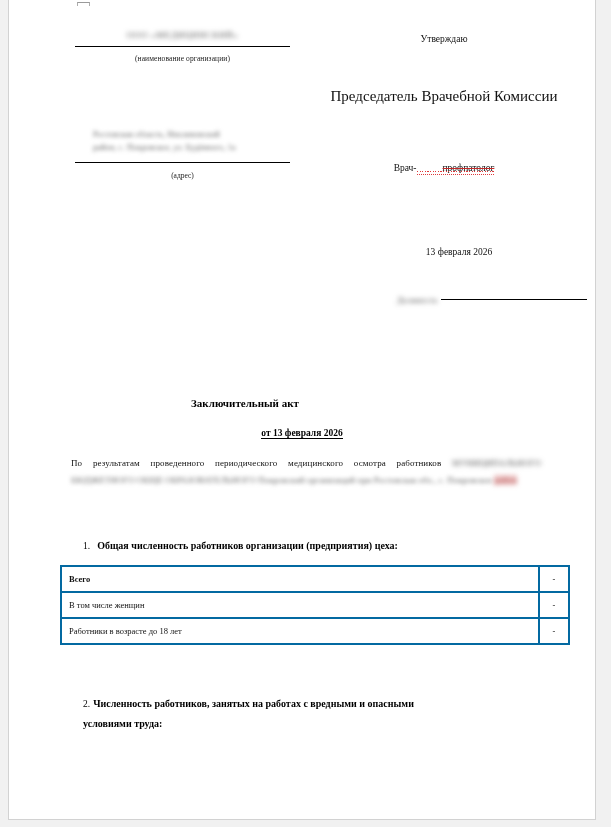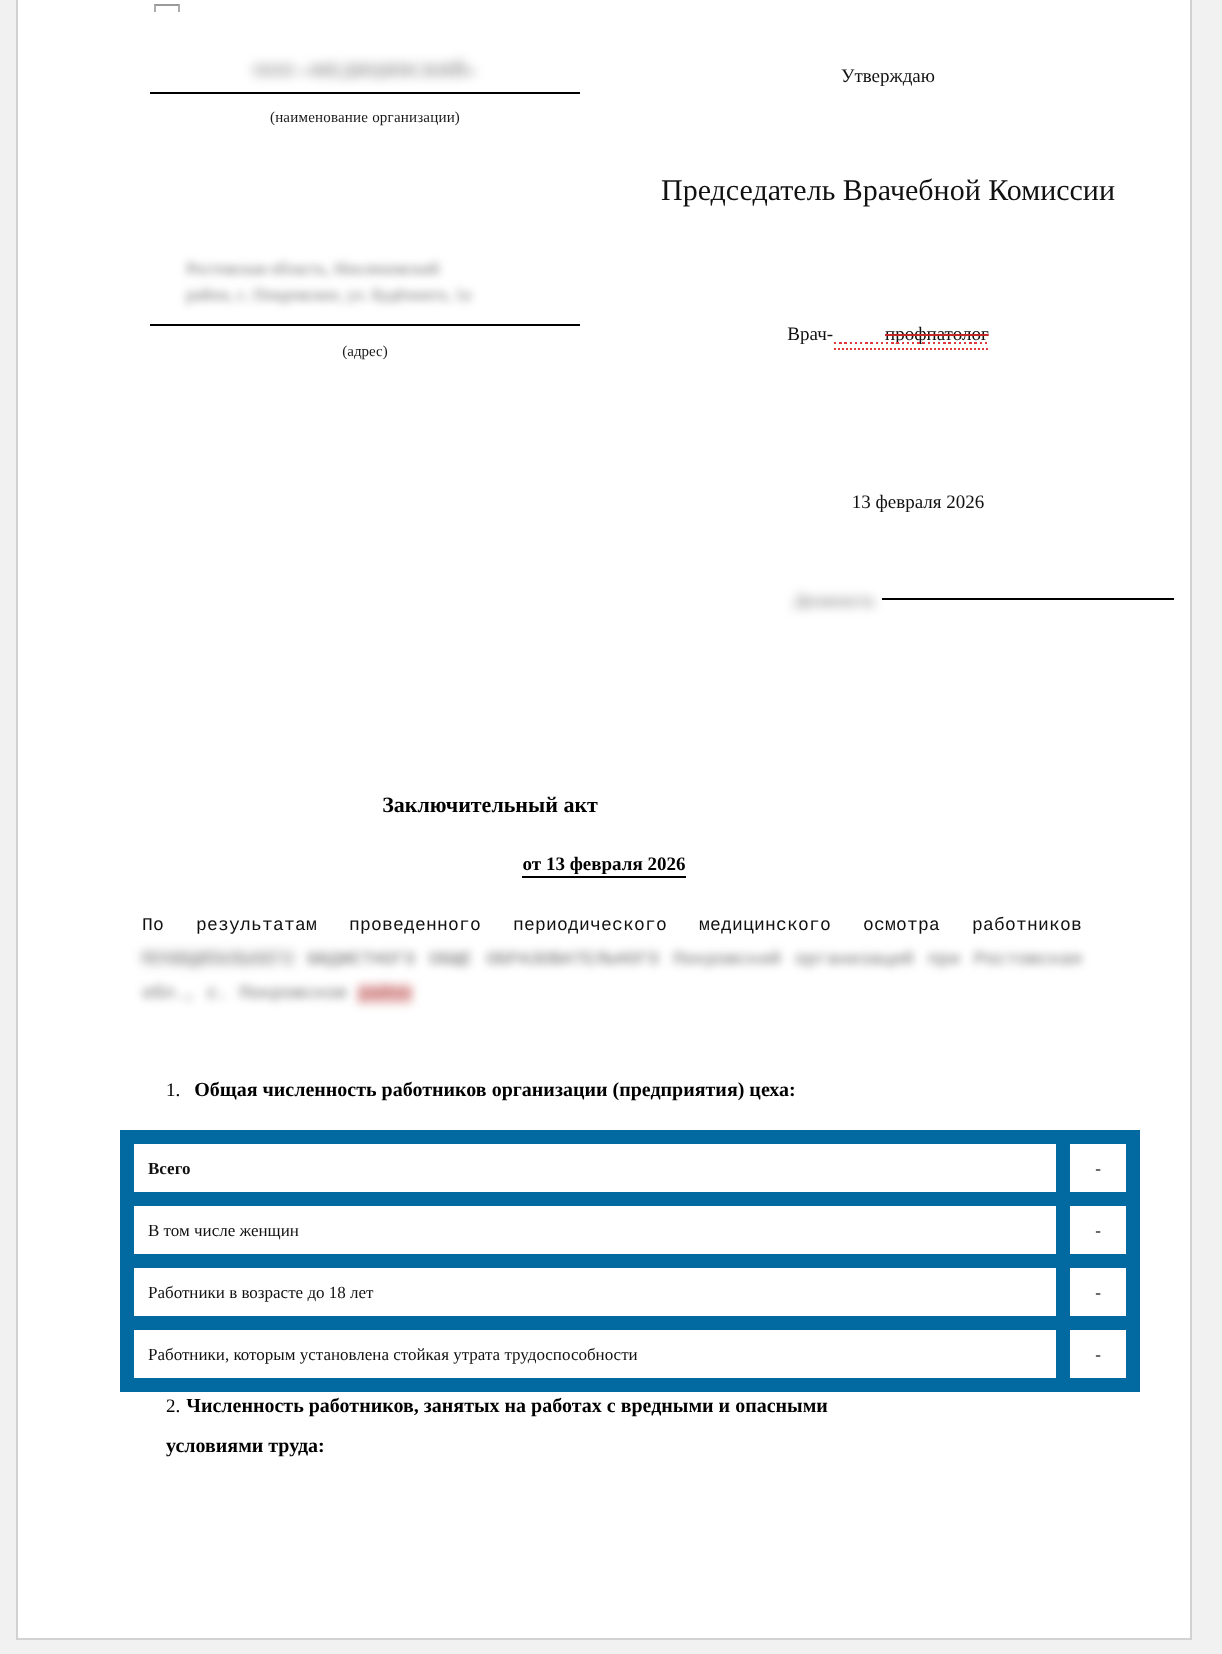--- a/index.html
+++ b/index.html
@@ -261,21 +261,20 @@
   
   .para {
     position: absolute;
     left: 62px;
     top: 455px;
     width: 470px;
     font-size: 9px;
     line-height: 17px;
     text-align: justify;
     color: #111;
-    font-family: Liberation Mono, monospace;
   }
   .para .lead { letter-spacing: 0.1px; }
   .para .b1 { font-size: 9px; }
 
   
   .sect {
     position: absolute;
     font-weight: bold;
     font-size: 10px;
     color: #000;
@@ -299,21 +298,21 @@
   
   .tbl {
     position: absolute;
     left: 51px;
     top: 565px;
     width: 510px;
     border-collapse: collapse;
     table-layout: fixed;
   }
   .tbl td {
-    border: 7px solid #0369a1;
+    border: 2px solid #0369a1;
     font-size: 8.5px;
     color: #111;
     padding: 3px 5px 3px 7px;
     height: 18px;
     vertical-align: middle;
     background: #fff;
   }
   .tbl td.val {
     width: 28px;
     text-align: center;
@@ -378,24 +377,20 @@
           <td class="val">-</td>
         </tr>
         <tr>
           <td class="lbl">В том числе женщин</td>
           <td class="val">-</td>
         </tr>
         <tr>
           <td class="lbl">Работники в возрасте до 18 лет</td>
           <td class="val">-</td>
         </tr>
-        <tr>
-          <td class="lbl">Работники, которым установлена стойкая утрата трудоспособности</td>
-          <td class="val">-</td>
-        </tr>
       </tbody>
     </table>
 
     <div class="sect sect-2">
       <span class="num">2.</span><span>Численность  работников,  занятых  на  работах  с  вредными  и  опасными</span>
       <span class="line2">условиями труда:</span>
     </div>
 
   </div>
 </div>

